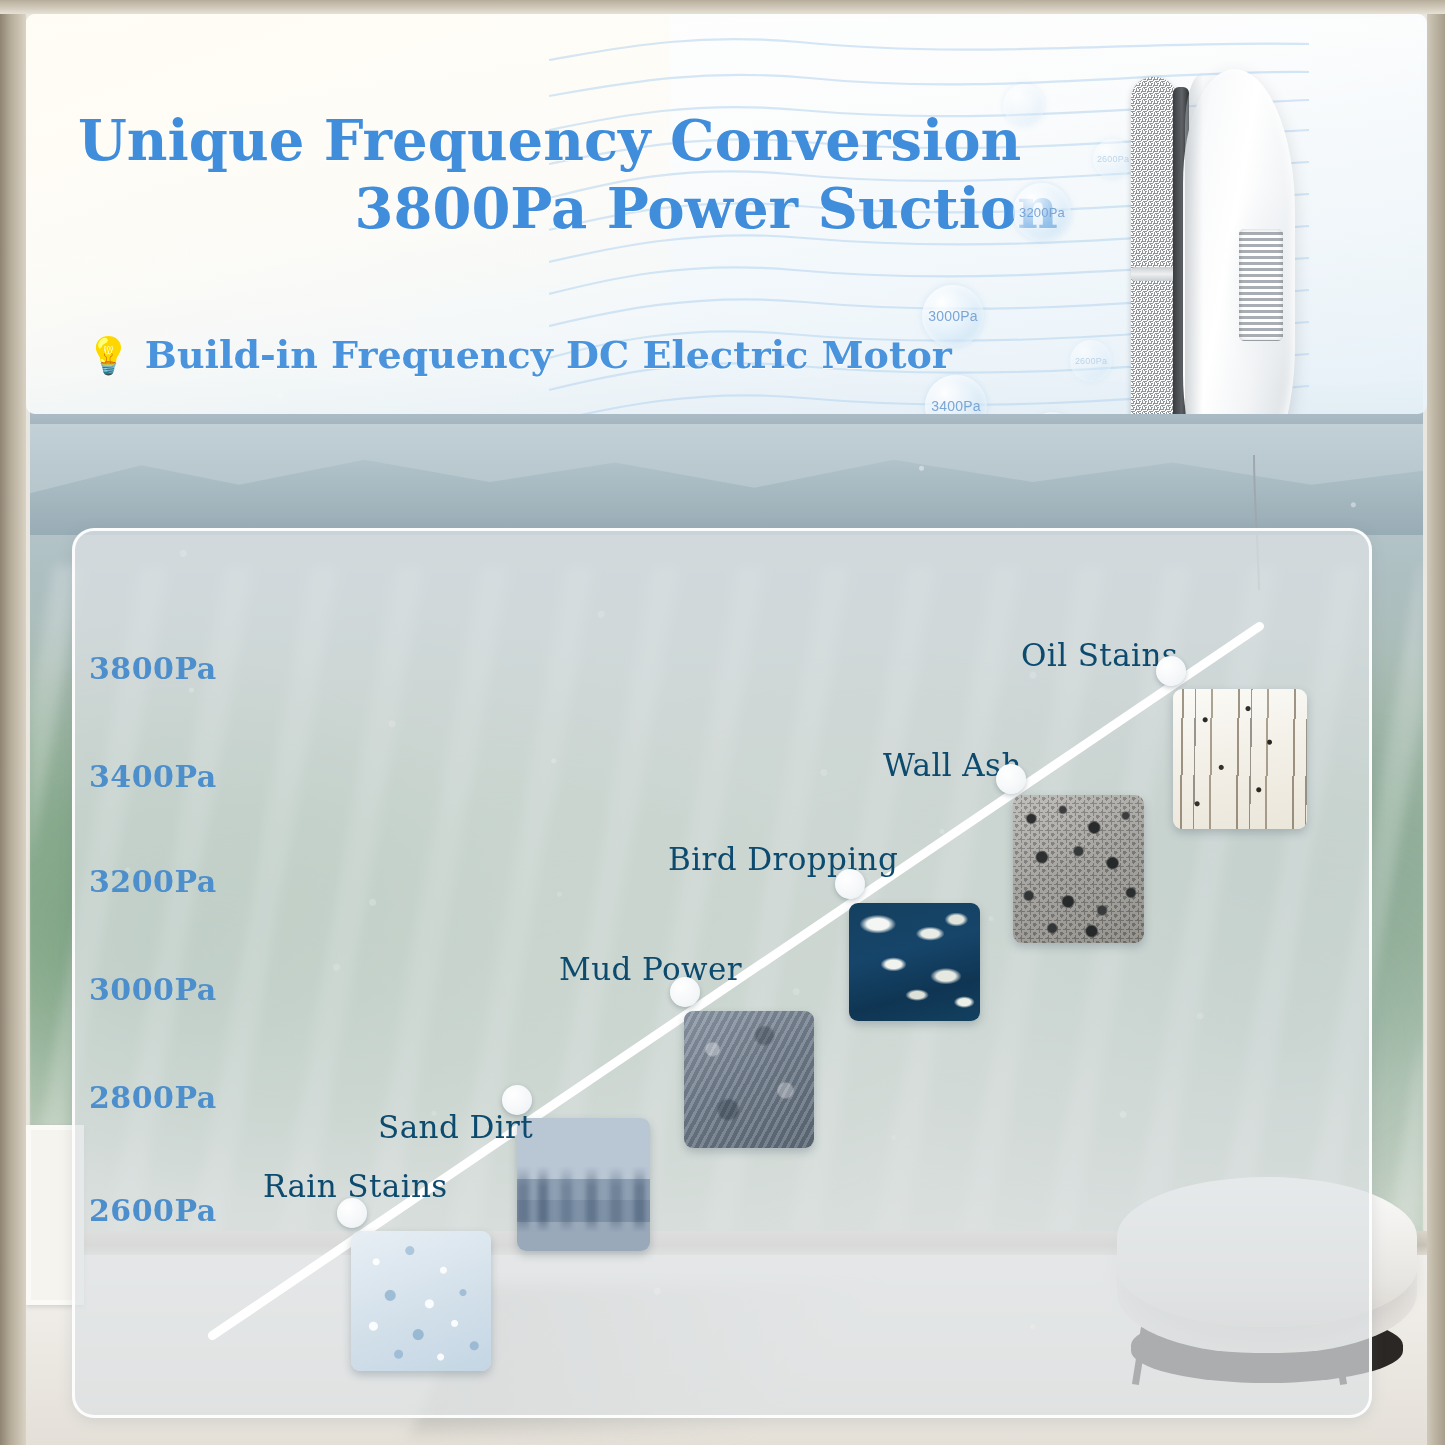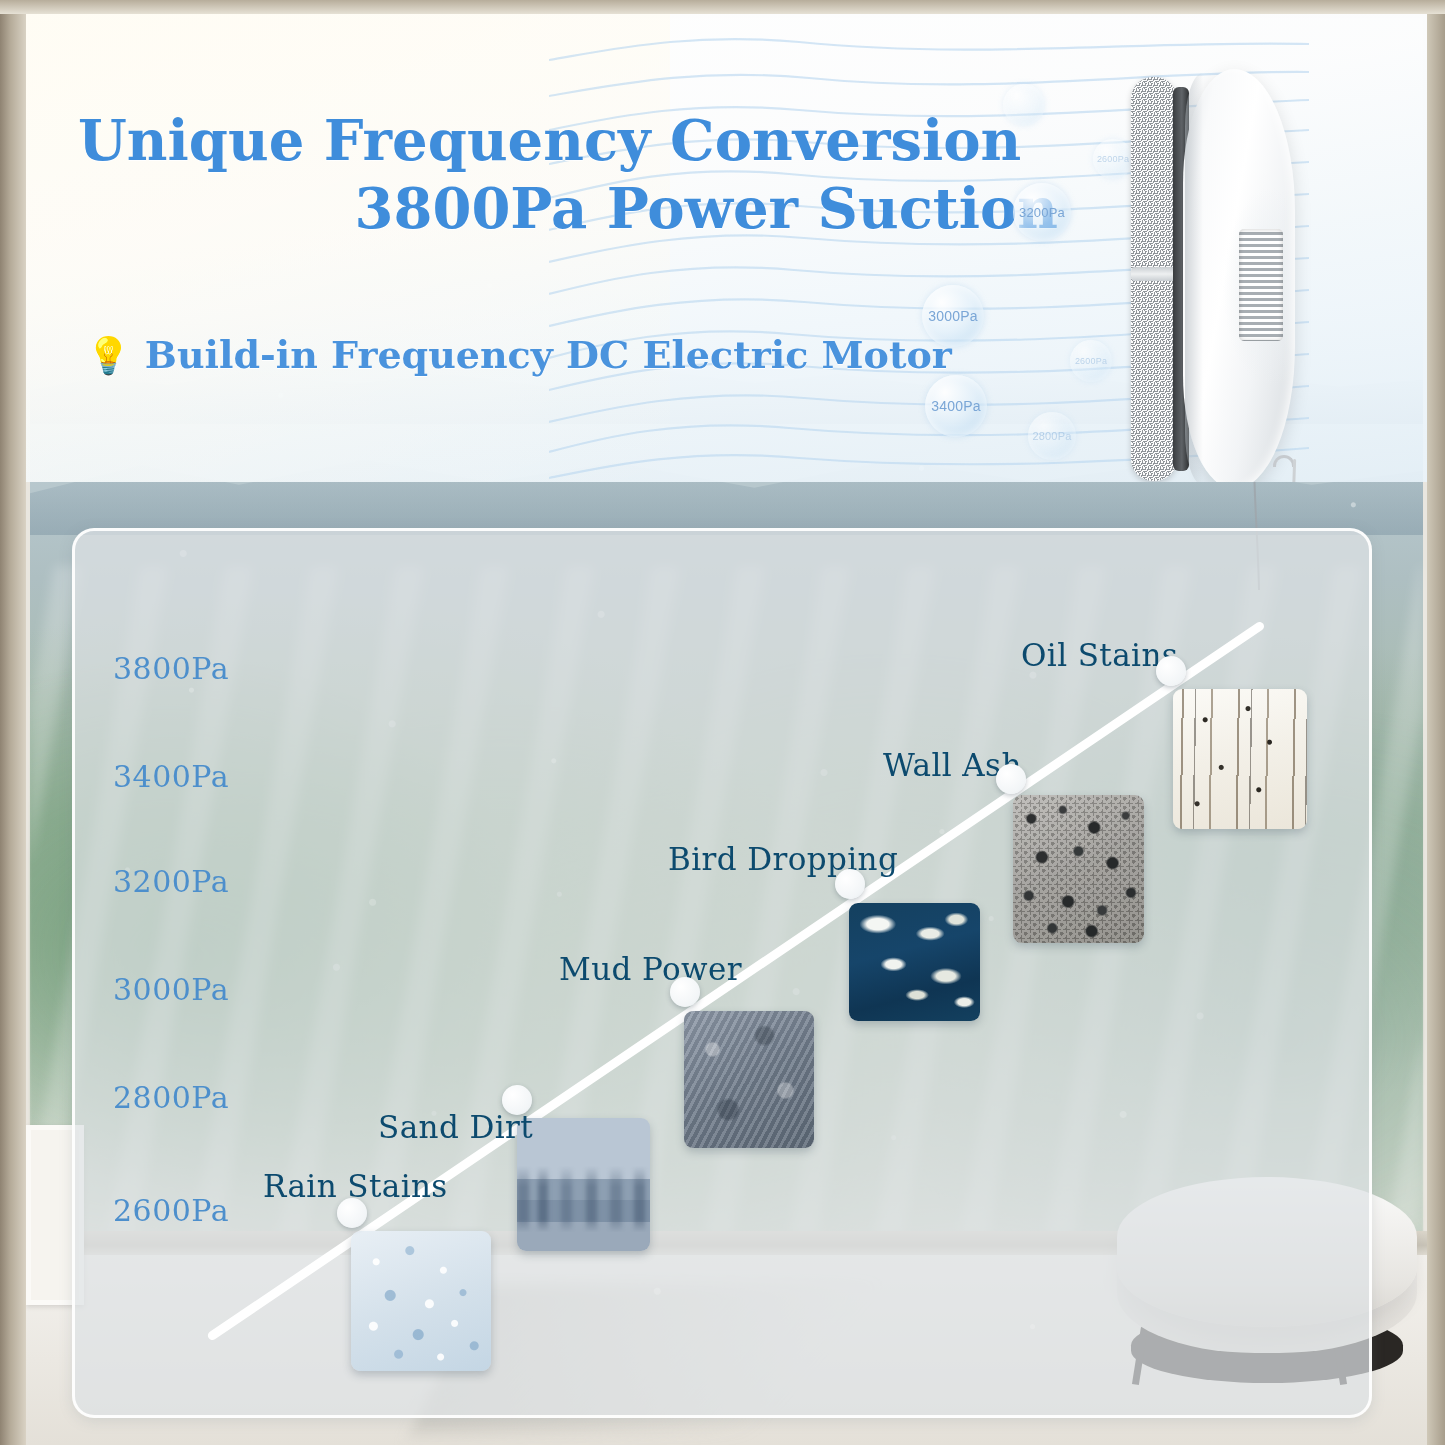--- a/index.html
+++ b/index.html
@@ -152,25 +152,26 @@
   .leg.l2 { right:62px;  bottom:-2px; height:78px; transform:rotate(-9deg); }
   
   .picture {
     position:absolute; left:26px; top:1125px; width:58px; height:180px;
     background:#f6f4ef; border:5px solid #fbfaf7;
     box-shadow:0 2px 5px rgba(0,0,0,.12);
   }
 
   
   .hero {
-    position:absolute; left:26px; top:14px; right:18px; height:468px;
+    position:absolute; left:26px; top:14px; right:18px; height:400px;
     background:linear-gradient(170deg,
       rgba(255,255,255,.97) 0%, rgba(252,253,254,.95) 38%,
       rgba(243,249,253,.92) 62%, rgba(234,244,251,.88) 100%);
     overflow:hidden;
+    border-radius:9px;
   }
   .hero-warm {
     position:absolute; left:0; top:0; width:46%; height:100%;
     background:linear-gradient(160deg, rgba(255,252,243,.9), rgba(255,250,238,.35) 55%, rgba(255,255,255,0));
   }
   
   .airflow {
     position:absolute; right:118px; top:0; width:760px; height:468px;
     opacity:.85;
   }
@@ -287,25 +288,24 @@
       radial-gradient(circle at 15% 74%, rgba(255,255,255,.5) 0 2px, transparent 3px),
       radial-gradient(circle at 45% 86%, rgba(255,255,255,.5) 0 3px, transparent 4px),
       radial-gradient(circle at 74% 90%, rgba(255,255,255,.5) 0 2px, transparent 3px);
   }
 
   
   .ylabels { position:absolute; left:0; top:0; width:100%; height:100%; }
   .ytick {
     position:absolute; left:14px;
     font-family:"DejaVu Serif", serif;
-    font-size:30px; font-weight:400;
+    font-size:30px; font-weight:700;
     color:#4d8fcc;
     letter-spacing:.5px;
     white-space:nowrap;
-    margin-left:24px;
   }
 
   
   .trend { position:absolute; inset:0; width:100%; height:100%; }
 
   
   .plabel {
     position:absolute;
     font-family:"DejaVu Serif", serif;
     font-size:31px; font-weight:400;

